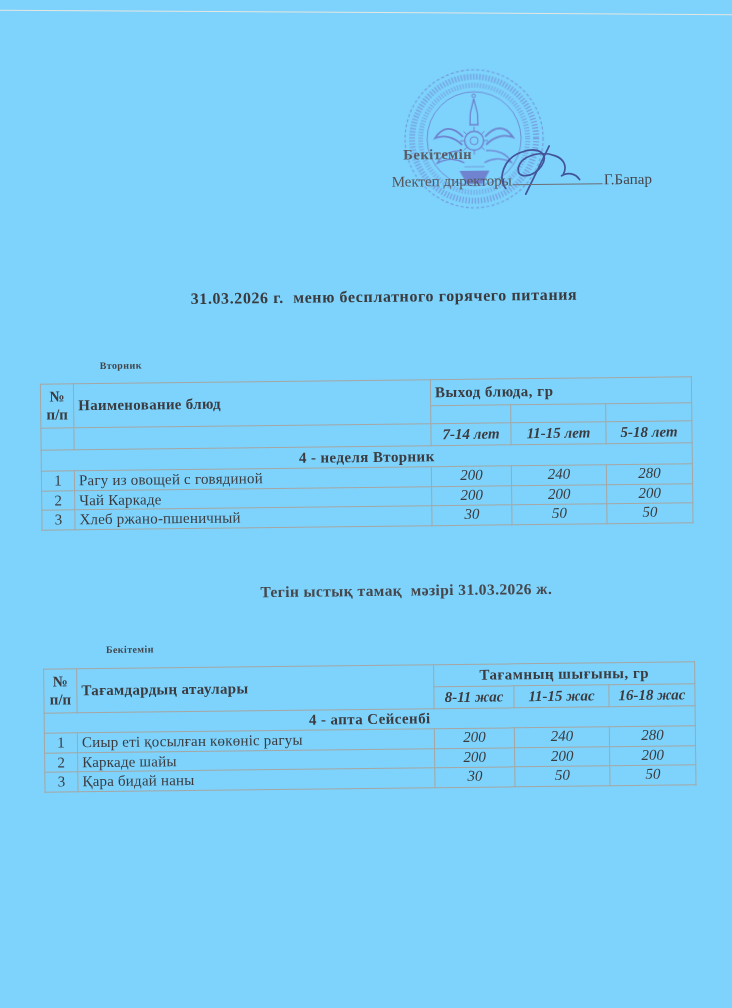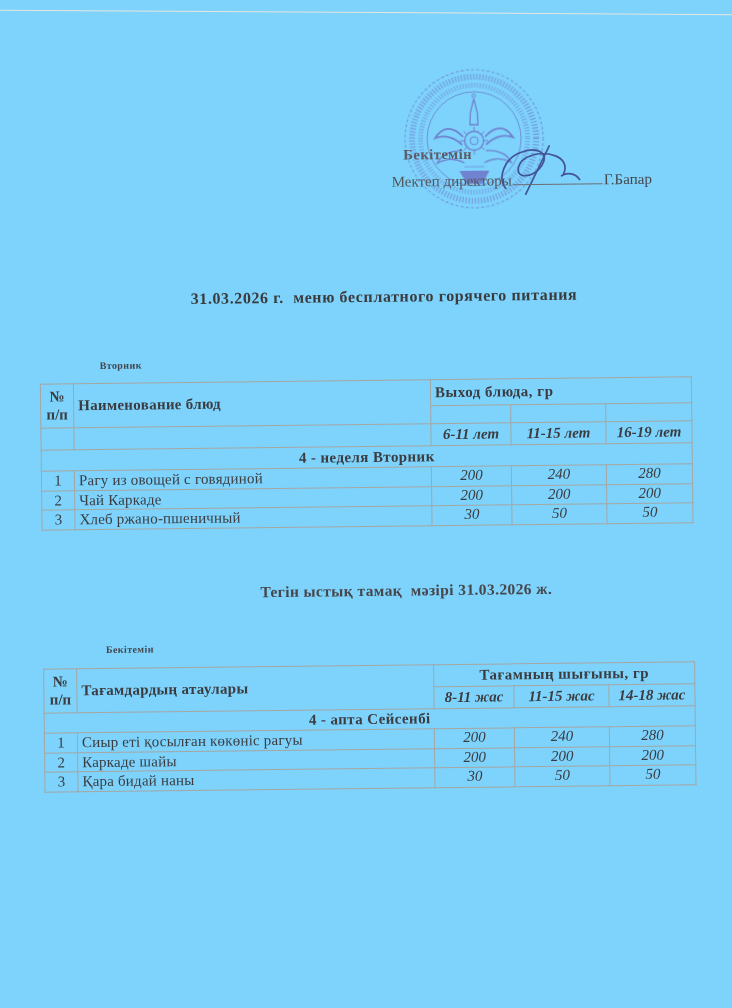--- a/index.html
+++ b/index.html
@@ -152,23 +152,23 @@
         <td colspan="3" class="out-head">Выход блюда, гр</td>
       </tr>
       <tr style="height:18px">
         <td></td>
             <td></td>
             <td></td>
       </tr>
       <tr style="height:22px">
         <td></td>
             <td></td>
-        <td class="age">6-11 лет</td>
+        <td class="age">7-14 лет</td>
         <td class="age">11-15 лет</td>
-        <td class="age">16-19 лет</td>
+        <td class="age">5-18 лет</td>
       </tr>
       <tr style="height:21px">
         <td colspan="5" class="week">4 - неделя Вторник</td>
       </tr>
       <tr style="height:20px">
         <td class="rownum">1</td>
         <td class="dish">Рагу из овощей с говядиной</td>
         <td class="val">200</td>
         <td class="val">240</td>
         <td class="val">280</td>
@@ -203,21 +203,21 @@
         <td rowspan="2" class="no-head">
           <div>№</div>
           <div>п/п</div>
         </td>
         <td rowspan="2" class="dish-head">Тағамдардың атаулары</td>
         <td colspan="3" class="out-head out-head-centered">Тағамның шығыны, гр</td>
       </tr>
       <tr style="height:22px">
         <td class="age">8-11 жас</td>
         <td class="age">11-15 жас</td>
-        <td class="age">14-18 жас</td>
+        <td class="age">16-18 жас</td>
       </tr>
       <tr style="height:20px">
         <td colspan="5" class="week week-kk">4 - апта Сейсенбі</td>
       </tr>
       <tr style="height:20px">
         <td class="rownum">1</td>
         <td class="dish">Сиыр еті қосылған көкөніс рагуы</td>
         <td class="val">200</td>
         <td class="val">240</td>
         <td class="val">280</td>

